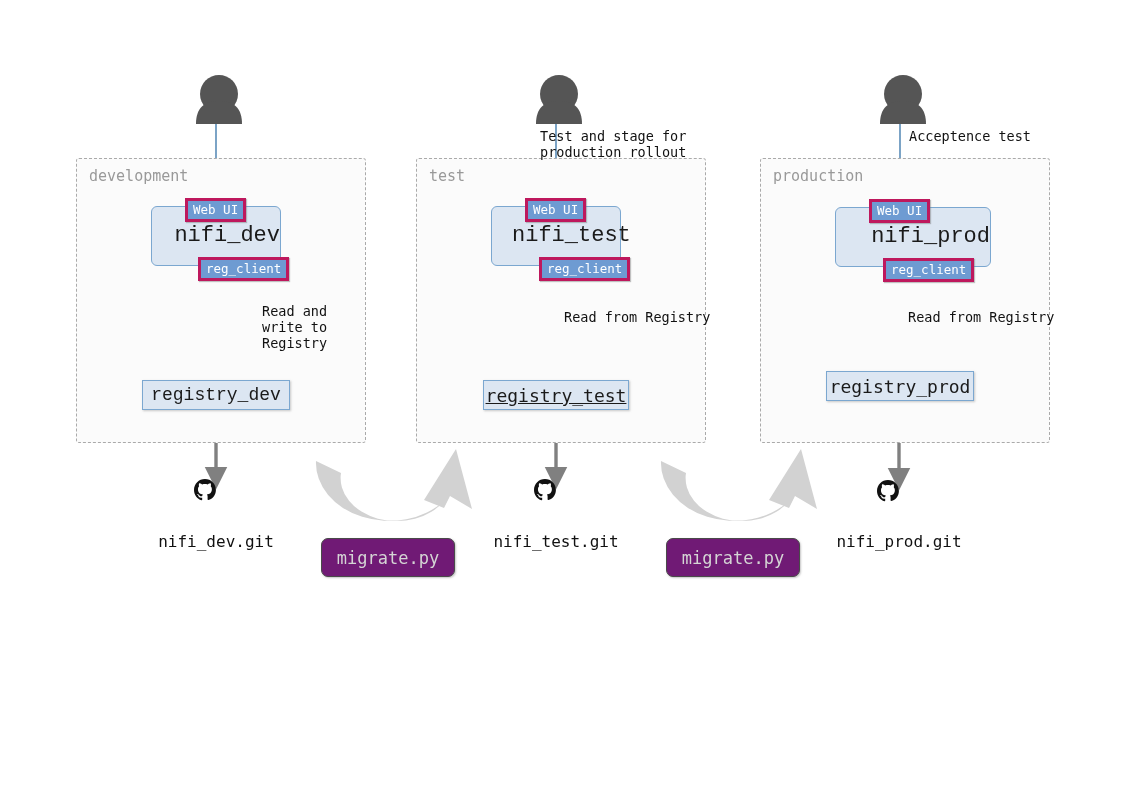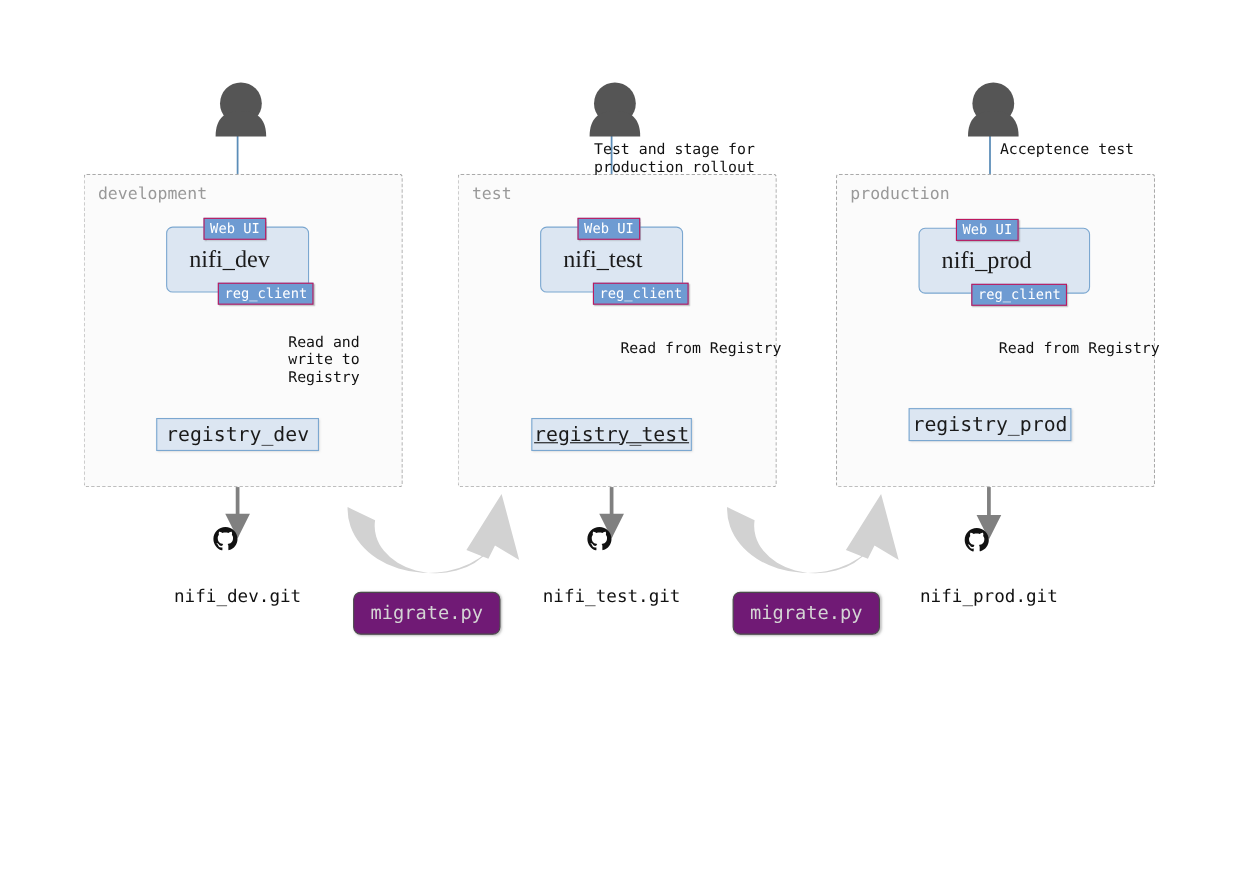--- a/index.html
+++ b/index.html
@@ -45,32 +45,32 @@
     border: 1px solid #7ba7d0;
     border-radius: 6px;
     background: #dce6f2;
   }
   .nifi-label {
     position: absolute;
     left: 0;
     right: 0;
     top: 50%;
     transform: translateY(-52%);
-    text-align: left;
-    font-family: Liberation Serif, serif;
+    text-align: right;
+    font-family: Liberation Mono, monospace;
     font-size: 22px;
     color: #1a1a1a;
     white-space: nowrap;
     margin-left: 20px;
   }
   .port {
     position: absolute;
     box-sizing: border-box;
     background: #6e9bd2;
-    border: 1px solid #be185d;
+    border: 3px solid #be185d;
     color: #ffffff;
     font-family: "DejaVu Sans Mono", monospace;
     font-size: 12.5px;
     line-height: 16px;
     text-align: center;
     white-space: nowrap;
     padding: 1px 5px 1px 5px;
     box-shadow: 1px 1px 1px rgba(120,120,120,0.45);
   }
   
@@ -243,21 +243,21 @@
   </div>
   <div class="port node" style="left:869px; top:199px;">Web UI</div>
   <div class="port node" style="left:883px; top:258px;">reg_client</div>
 
   <div class="edge-label toplabel" style="left:262px; top:303px;">Read and
 write to
 Registry</div>
   <div class="edge-label toplabel" style="left:564px; top:309px;">Read from Registry</div>
   <div class="edge-label toplabel" style="left:908px; top:309px;">Read from Registry</div>
 
-  <div class="registry-box node" style="left:142px; top:380px; width:148px; height:30px;">registry_dev</div>
+  <div class="registry-box node" style="left:142px; top:380px; width:148px; height:30px;font-family:Liberation Mono, monospace;">registry_dev</div>
   <div class="registry-box node" style="left:483px; top:380px; width:146px; height:30px;text-decoration:underline;">registry_test</div>
   <div class="registry-box node" style="left:826px; top:371px; width:148px; height:30px;">registry_prod</div>
 
   <svg class="layer above" viewBox="0 0 1123 794" width="1123" height="794">
     <g transform="translate(194,479) scale(0.0175)">
       <path fill="#111111" d="M623.5,0C279.1,0,0,279.1,0,623.5c0,275.4,178.6,509.1,426.3,591.3
         c31.2,5.8,42.6-13.5,42.6-30.1c0-14.8-0.5-63.9-0.8-117.9c-173.4,37.7-210-83.6-210-83.6
         c-28.4-72.5-69.2-91.8-69.2-91.8c-56.6-38.7,4.3-37.9,4.3-37.9c62.5,4.4,95.5,64.2,95.5,64.2
         c55.6,95.3,145.8,67.7,181.4,51.8c5.6-40.3,21.8-68.2,39.6-83.9c-138.5-15.7-284.2-69.2-284.2-308.1
         c0-68,24.3-123.7,64.2-167.3c-6.4-15.8-27.8-79.2,6.1-163c0,0,52.4-16.8,171.6,63.9

